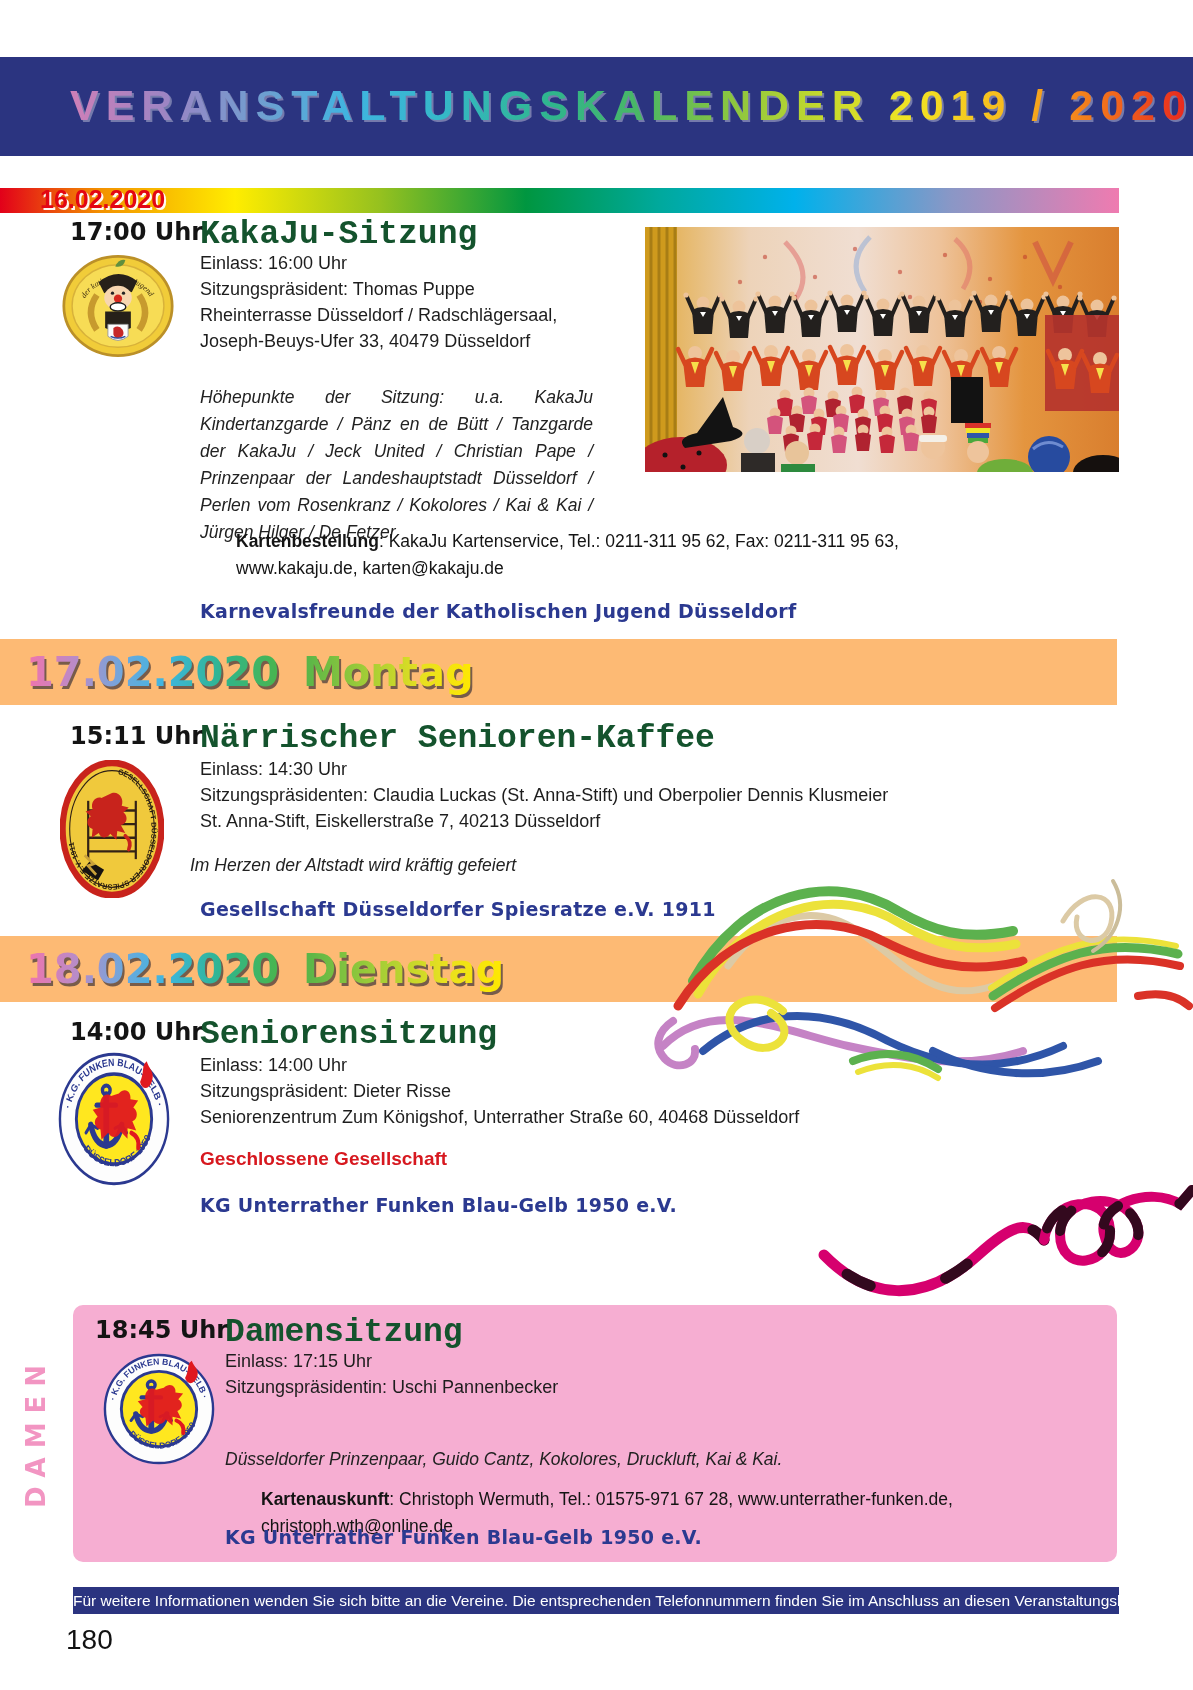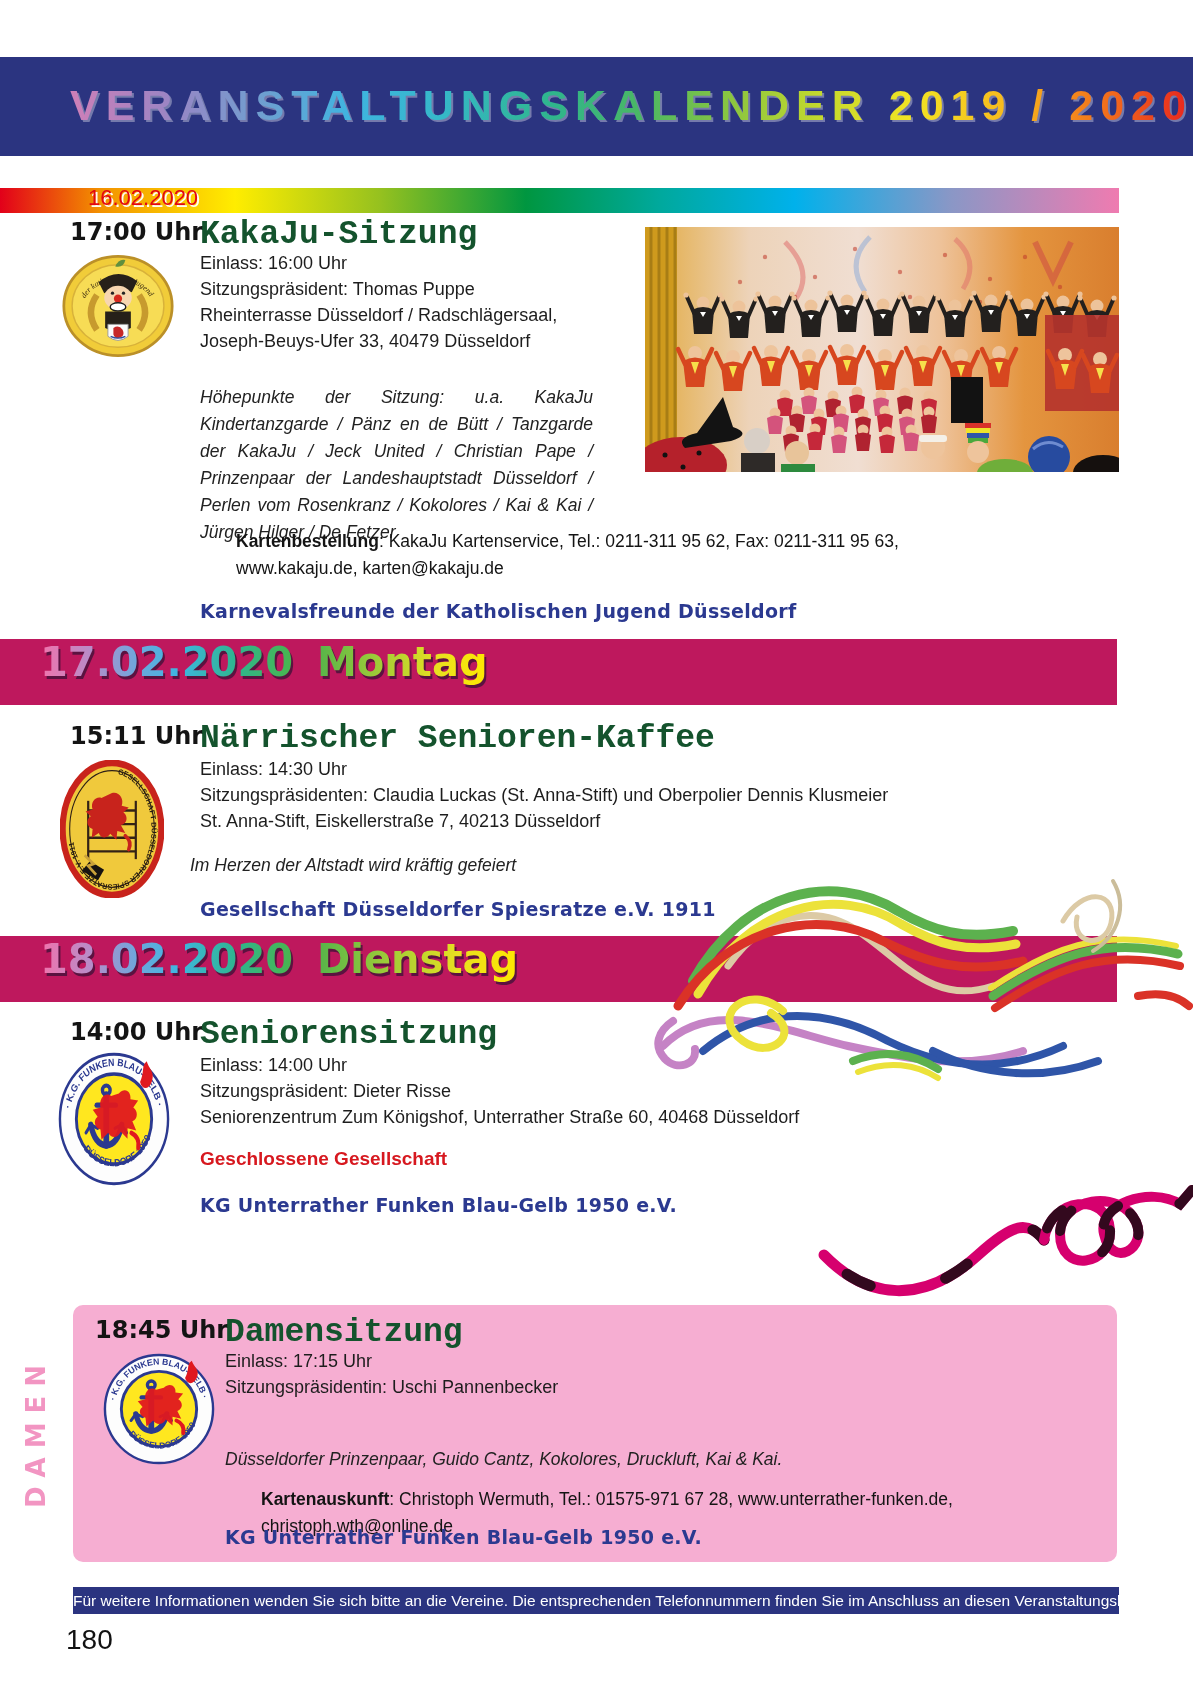--- a/index.html
+++ b/index.html
@@ -12,26 +12,26 @@
     font-family:"Liberation Sans",sans-serif;font-weight:bold;font-size:43px;letter-spacing:7px;
     background:linear-gradient(90deg,#cf7fb8 0%,#9a85c4 9%,#6f9fd0 17%,#3fb4e0 25%,#35b8c9 33%,
       #2fb58c 43%,#4bb764 51%,#8cc63f 59%,#c5d92d 67%,#f2e424 75%,#f7b61d 84%,#f2711c 92%,#e8231f 100%);
     -webkit-background-clip:text;background-clip:text;color:transparent;-webkit-text-fill-color:transparent;
     filter:drop-shadow(2px 2px 0 rgba(255,255,255,0.35));}
 
   
   .rainbow-strip{position:absolute;left:0;top:188px;width:1119px;height:25px;
     background:linear-gradient(90deg,#e2001a 0%,#f39200 9%,#ffed00 21%,#95c11f 34%,#009640 47%,
       #00a99d 59%,#00b1eb 71%,#8a97c6 85%,#ef7bb0 100%);}
-  .strip-date{position:absolute;left:40px;top:-3px;font-weight:normal;font-size:22px;color:#e30613;
-    text-shadow:2px 2px 0 rgba(255,255,255,0.95);font-family:"Liberation Sans",sans-serif;margin-left:48px;}
-
-  
-  .day-bar{position:absolute;left:0;width:1117px;height:66px;background:#be185d;z-index:1;
-    display:flex;gap:24px;padding-left:40px;box-sizing:border-box;}
+  .strip-date{position:absolute;left:40px;top:-3px;font-weight:bold;font-size:25px;color:#e30613;
+    text-shadow:2px 2px 0 rgba(255,255,255,0.95);font-family:"Liberation Sans",sans-serif;}
+
+  
+  .day-bar{position:absolute;left:0;width:1117px;height:66px;background:#fdba74;z-index:1;
+    display:flex;align-items:center;gap:24px;padding-left:26px;box-sizing:border-box;}
   .bar-date,.bar-day{font-family:"DejaVu Sans",sans-serif;font-weight:bold;font-size:40px;
     -webkit-background-clip:text;background-clip:text;color:transparent;-webkit-text-fill-color:transparent;
     filter:drop-shadow(2px 3px 0 rgba(10,14,40,0.55));white-space:nowrap;}
   .bar-date{background-image:linear-gradient(90deg,#f173ac 0%,#b88cc8 20%,#6fa7dc 38%,#3eb6e0 55%,#2fb58c 78%,#4ab54d 100%);}
   .bar-day{background-image:linear-gradient(90deg,#55b44a 0%,#a8cf35 40%,#e8e020 70%,#ffe800 100%);}
 
   
   .t-time{position:absolute;font-family:"DejaVu Sans",sans-serif;font-weight:bold;font-size:24px;color:#141414;white-space:nowrap;}
   .t-title{position:absolute;font-family:Liberation Mono, monospace;font-weight:bold;font-size:33px;color:#14532d;white-space:nowrap;}
   .t-details{position:absolute;font-size:18px;line-height:26px;color:#1d1d1d;}

